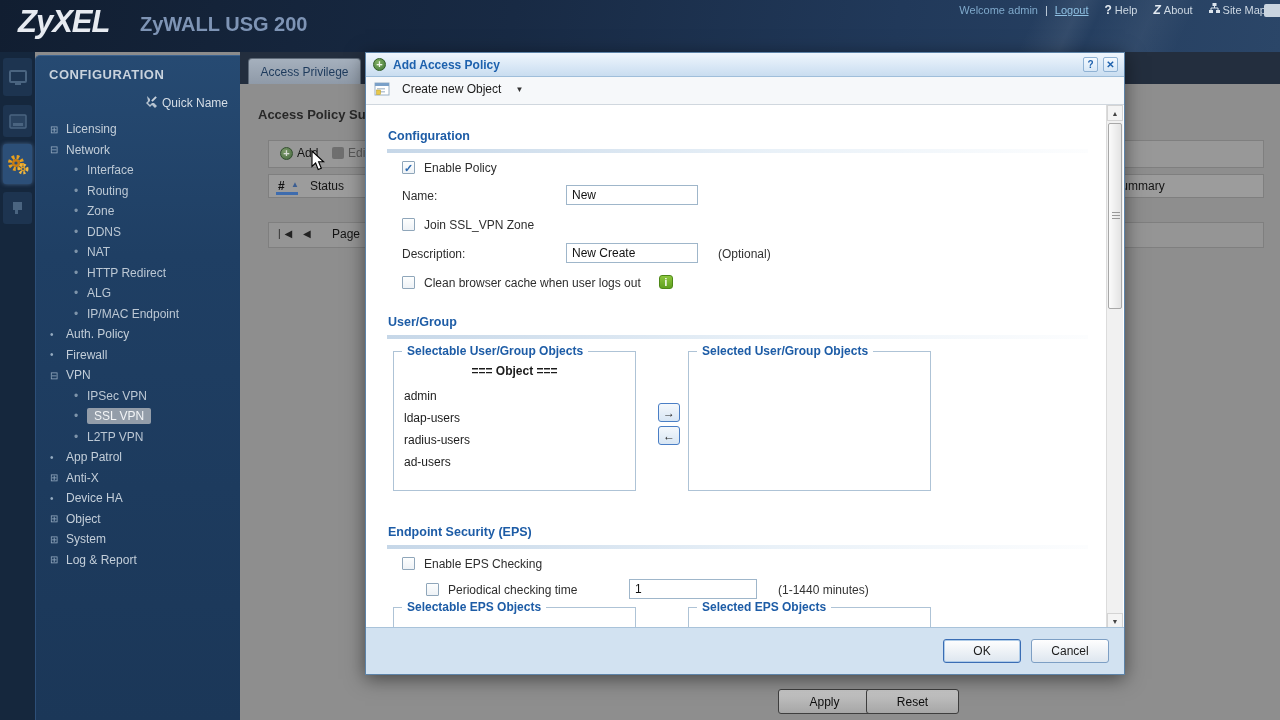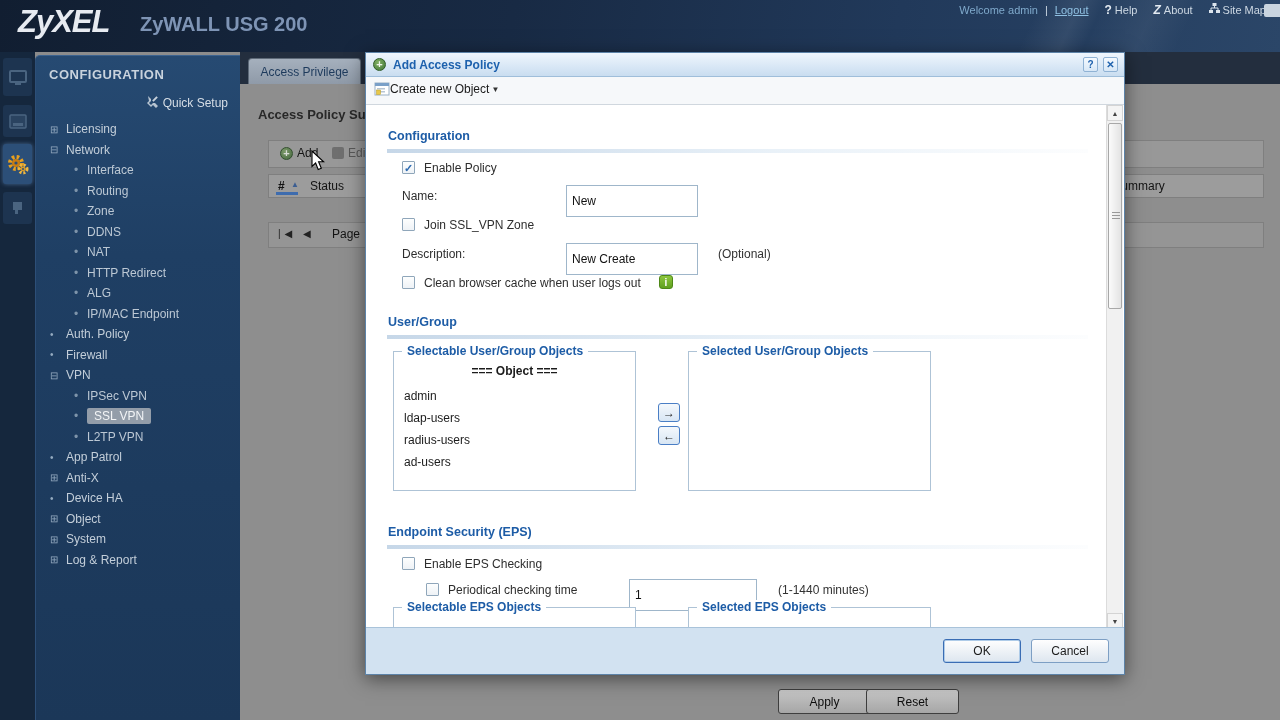--- a/index.html
+++ b/index.html
@@ -83,40 +83,40 @@
     border:1px solid #5d83a8;background:#fff;box-shadow:0 4px 18px rgba(0,0,0,.5);}
   .mtitle{position:absolute;left:0;top:0;right:0;height:24px;
     background:linear-gradient(180deg,#eff6fd,#c9ddf0);border-bottom:1px solid #9fbeda;}
   .mtitle .gcircle{position:absolute;left:7px;top:5px;}
   .mtitle-txt{position:absolute;left:27px;top:5px;font-size:12px;font-weight:bold;color:#1d61ad;}
   .mbtn{position:absolute;top:4px;width:15px;height:15px;border:1px solid #8fb2d4;border-radius:2px;
     background:linear-gradient(180deg,#f4f9fe,#d7e7f6);color:#1d61ad;font-size:10px;font-weight:bold;
     display:flex;align-items:center;justify-content:center;cursor:pointer;}
   .mtoolbar{position:absolute;left:0;top:24px;right:0;height:28px;background:#f6f8fa;
     border-bottom:1px solid #d0d7de;}
-  .cno{position:absolute;left:8px;top:5px;display:flex;align-items:center;gap:0;
+  .cno{position:absolute;left:8px;top:5px;display:flex;align-items:center;gap:12px;
     font-size:12px;color:#1b1b1b;cursor:pointer;}
   .caret{font-size:8px;color:#333;margin-left:2px;}
   .mbody{position:absolute;left:0;top:52px;width:758px;height:524px;background:#fff;overflow:hidden;}
   .mfooter{position:absolute;left:0;bottom:0;width:758px;height:47px;background:#d2e2f1;
     border-top:1px solid #a9c3da;}
   .okbtn,.cancelbtn{position:absolute;top:11px;width:78px;height:24px;border-radius:3px;
     background:linear-gradient(180deg,#fefefe,#dde6ef);font-size:12px;color:#1c1c1c;
     display:flex;align-items:center;justify-content:center;cursor:pointer;}
   .okbtn{left:577px;border:1px solid #3a6db4;box-shadow:inset 0 0 0 1px #aecbe8;}
   .cancelbtn{left:665px;border:1px solid #7d9fc4;}
 
   .sechead{position:absolute;font-size:12.5px;font-weight:bold;color:#1d5ca6;}
   .divider{position:absolute;height:4px;width:701px;left:21px;
     background:linear-gradient(90deg,#c6d7e8,#e9f1f8 55%,#fcfdfe);}
   .chk{position:absolute;width:13px;height:13px;border:1px solid #8fa6ba;border-radius:1px;
     background:linear-gradient(180deg,#fdfefe,#eef2f6);font-size:11px;font-weight:bold;color:#2d6ab0;
     line-height:12px;text-align:center;cursor:pointer;}
   .flabel{position:absolute;font-size:12px;color:#2e2e2e;}
-  .tinput{position:absolute;width:132px;height:32px;border:1px solid #9fb6ca;font-size:12px;
+  .tinput{position:absolute;width:132px;height:20px;border:1px solid #9fb6ca;font-size:12px;
     color:#111;padding:1px 5px;font-family:"Liberation Sans",sans-serif;background:#fff;}
   .hint{position:absolute;font-size:12px;color:#333;}
   .infoicon{position:absolute;width:14px;height:14px;border:1px solid #4e8818;border-radius:3px;
     background:linear-gradient(180deg,#8cc63e,#5fa01e);color:#fff;font-size:10px;font-weight:bold;
     display:flex;align-items:center;justify-content:center;}
   .fset{position:absolute;border:1px solid #aec3d6;background:#fff;}
   .legend{position:absolute;left:8px;top:-8px;background:#fff;padding:0 5px;
     font-size:12px;font-weight:bold;color:#1d5ca6;white-space:nowrap;}
   .objhead{position:absolute;left:0;width:100%;top:12px;text-align:center;font-size:12px;
     font-weight:bold;color:#1c1c1c;}
@@ -203,21 +203,21 @@
 
   <aside class="sidebar">
     <div class="cfg-title">CONFIGURATION</div>
     <div class="quick">
       <span>
         <svg width="13" height="13" viewBox="0 0 13 13">
             <path d="M2 1l3 3v2L3 8l2 2 2-2h2l3 3-2 2-3-3-2 2-4-4 2-2z" fill="#c8d2dc" opacity=".9"></path>
             <rect x="8" y="1" width="2" height="6" transform="rotate(45 9 4)" fill="#c8d2dc"></rect>
           </svg>
       </span>
-      <span>Quick Setup</span>
+      <span>Quick Name</span>
     </div>
     <div class="tree">
       <div class="trow l1">
           <span class="exp">⊞</span>
           <span class="lbl">Licensing</span>
         </div>
       <div class="trow l1">
           <span class="exp">⊟</span>
           <span class="lbl">Network</span>
         </div>

